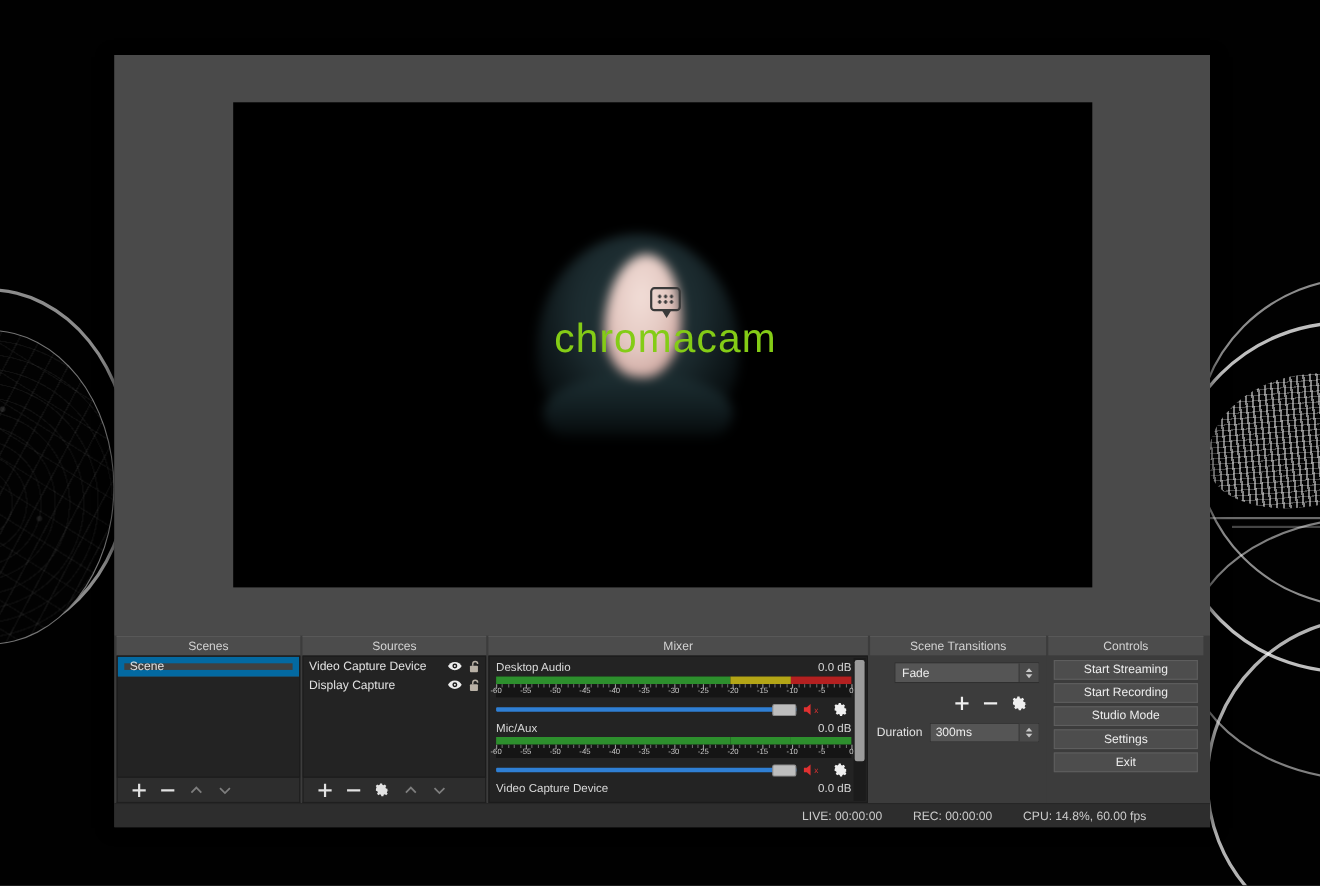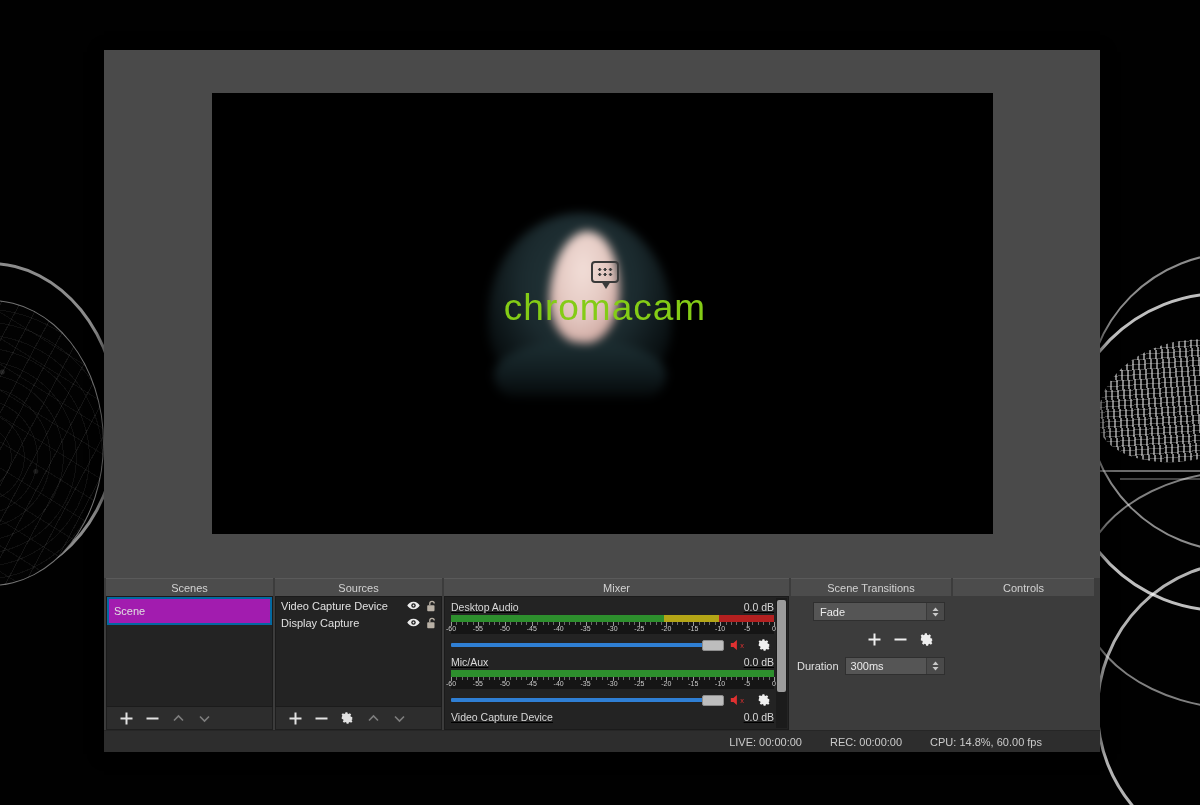--- a/index.html
+++ b/index.html
@@ -254,42 +254,42 @@
   
   #dock-scenes { width: 167px; }
   .list-row {
     height: 17px;
     display: flex; align-items: center;
     font-size: 11px;
     color: #e0e0e0;
     padding: 0 5px;
   }
   #scene-row-0 {
-    background: #a21caf;
-    border: 2px solid #0369a1;
-    height: 28px;
+    background: #404040;
+    border: 6px solid #0369a1;
+    height: 18px;
   }
 
   
   #dock-sources { width: 167px; }
   .src-row {
     height: 17px;
     display: flex; align-items: center;
     font-size: 11px;
     color: #e0e0e0;
     padding: 0 4px 0 5px;
   }
   .src-row .src-name { flex: 1; white-space: nowrap; overflow: hidden; }
   .src-icons { display: flex; gap: 6px; align-items: center; }
   .eye-icon, .lock-icon { display: block; }
 
   
   #dock-mixer { width: 345px; }
   #mixer-body { padding: 3px 0 0 0; }
-  .mx-channel { padding: 1px 14px 3px 6px; text-decoration: underline; }
+  .mx-channel { padding: 1px 14px 3px 6px; }
   .mx-head {
     display: flex; align-items: baseline;
     font-size: 10.5px; color: #d8d8d8;
     margin-bottom: 2px;
   }
   .mx-name { flex: 1; white-space: nowrap; }
   .mx-db { font-size: 10.5px; color: #d8d8d8; }
   .mx-meter {
     height: 7px;
     display: flex;
@@ -835,20 +835,37 @@
                 <path d="M4.5 10.5 L1.5 7 L7.5 7 Z" fill="currentColor"></path>
               </svg>
             </span>
           </span>
         </div>
       </div>
     </div>
 
     <div class="dock" id="dock-controls">
       <div class="dock-title">Controls</div>
+      <div class="dock-body" id="ctl-body">
+          <div class="ctl-btn">
+            <span>Start Streaming</span>
+          </div>
+          <div class="ctl-btn">
+            <span>Start Recording</span>
+          </div>
+          <div class="ctl-btn">
+            <span>Studio Mode</span>
+          </div>
+          <div class="ctl-btn">
+            <span>Settings</span>
+          </div>
+          <div class="ctl-btn">
+            <span>Exit</span>
+          </div>
+        </div>
     </div>
   </div>
 
   <div id="statusbar">
     <span>LIVE: 00:00:00</span>
     <span>REC: 00:00:00</span>
     <span>CPU: 14.8%, 60.00 fps</span>
   </div>
 </div>
 

